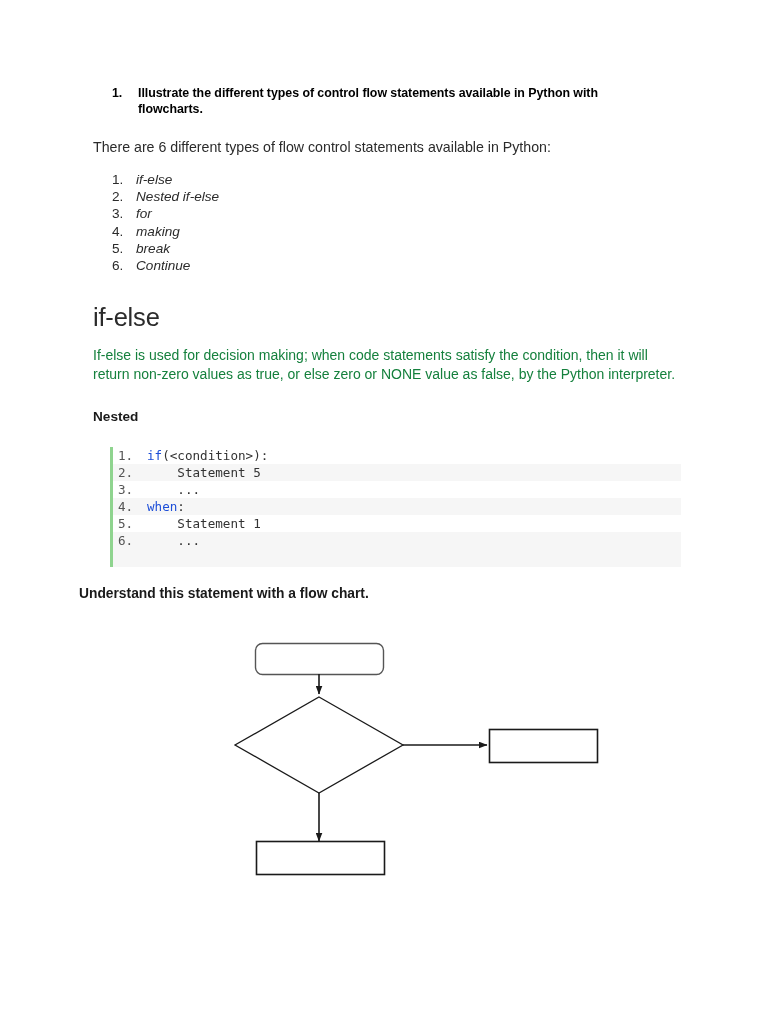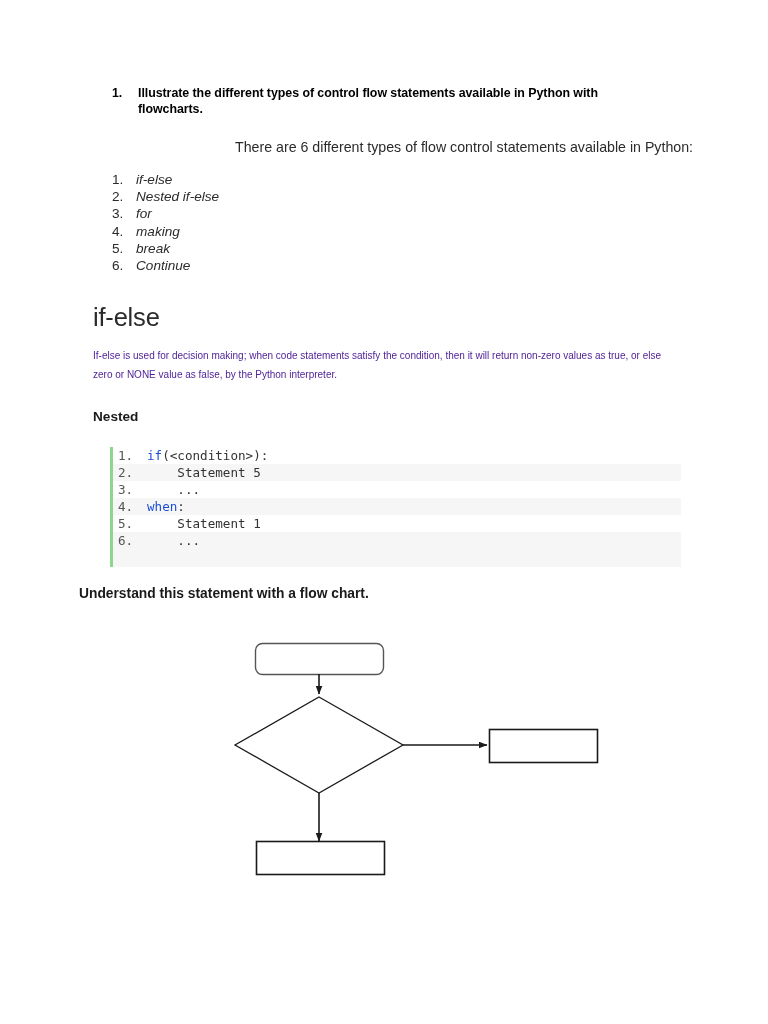--- a/index.html
+++ b/index.html
@@ -49,21 +49,20 @@
 
   
   .intro-para {
     position: absolute;
     left: 93px;
     top: 138px;
     width: 600px;
     font-size: 14.2px;
     line-height: 19px;
     color: #2b2b2b;
-    text-align: right;
   }
 
   
   .types-list {
     position: absolute;
     left: 112px;
     top: 171px;
     width: 320px;
   }
   .types-item {
@@ -92,23 +91,23 @@
     color: #2b2b2b;
     letter-spacing: -0.2px;
   }
 
   
   .body-para {
     position: absolute;
     left: 93px;
     top: 346px;
     width: 585px;
-    font-size: 10px;
+    font-size: 14px;
     line-height: 19.4px;
-    color: #4c1d95;
+    color: #15803d;
   }
 
   
   .syntax-label {
     position: absolute;
     left: 93px;
     top: 409px;
     font-size: 13.6px;
     font-weight: bold;
     color: #1a1a1a;

